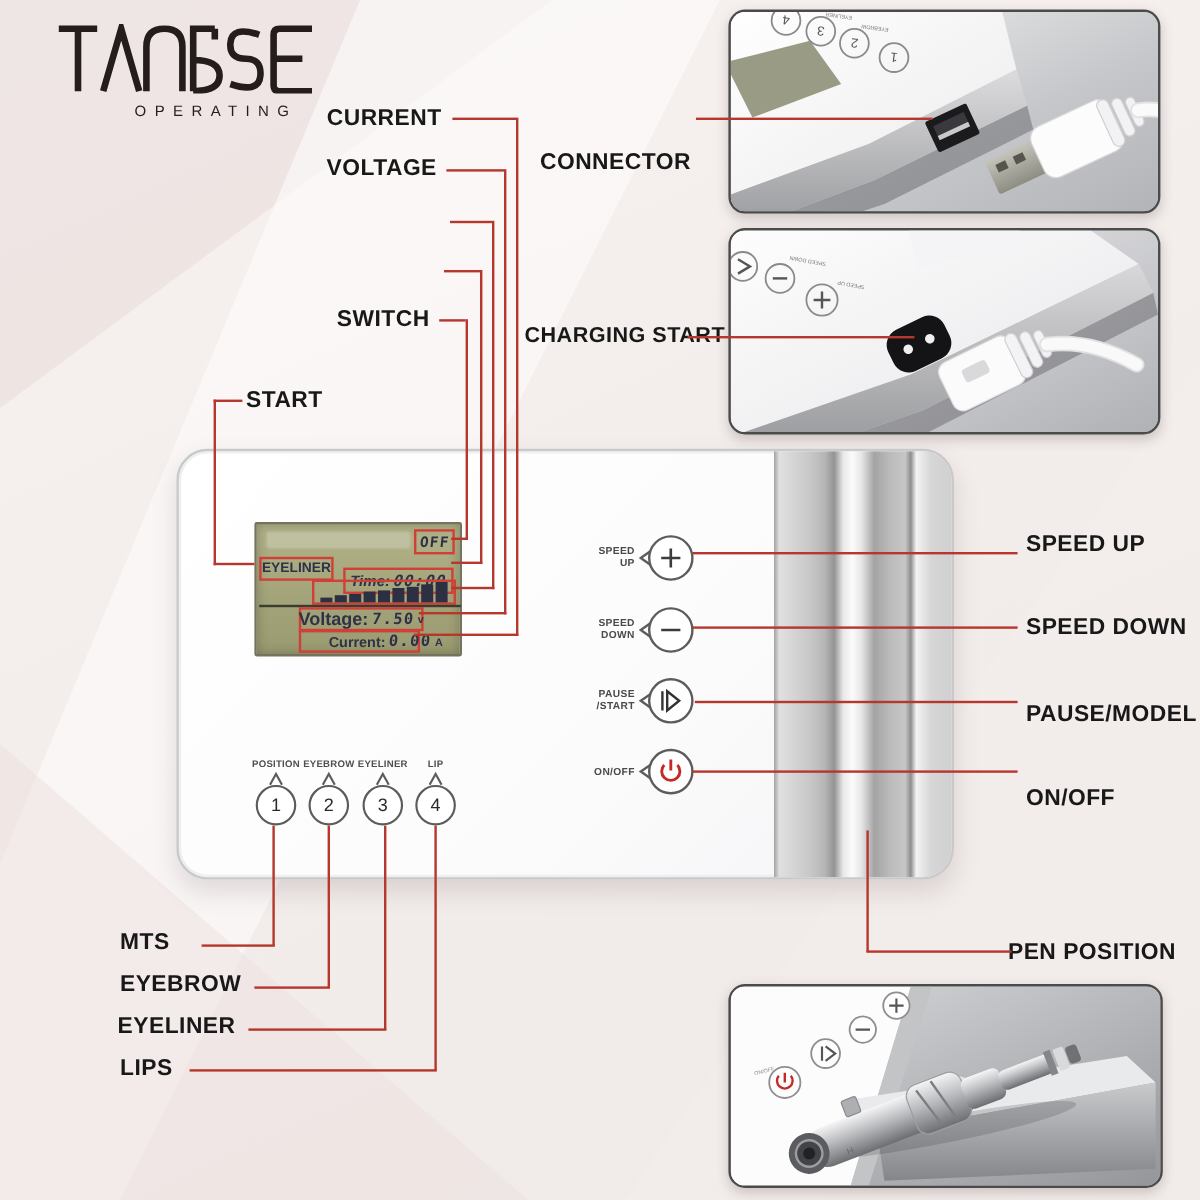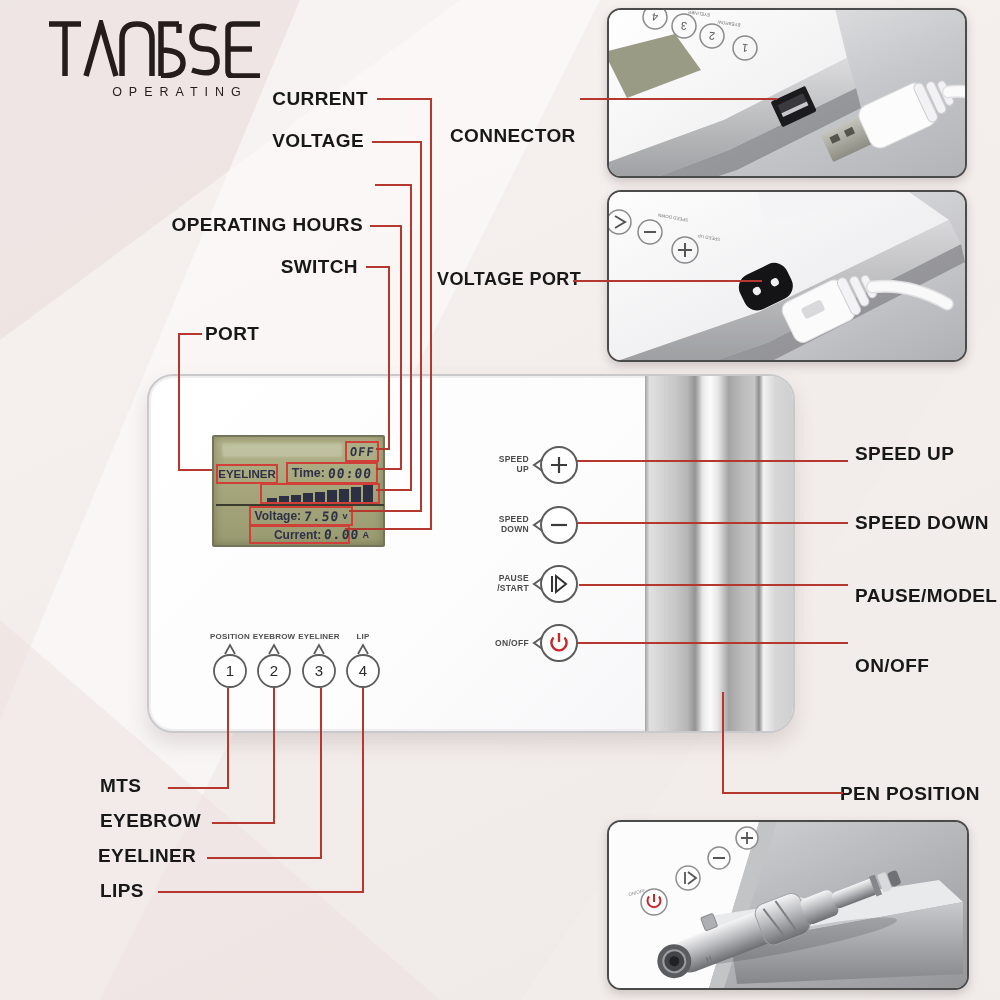--- a/index.html
+++ b/index.html
@@ -83,26 +83,25 @@
         <path d="M131,4 H113 V56 M131,4 V13 M113,30 Q135,30 135,43 Q135,56 113,56"></path>
         <path d="M168,9 Q145,1 144,16 Q143,29 157,29 Q170,29 169,43 Q168,58 144,50"></path>
         <path d="M212,4 H185 Q180,4 180,9 V51 Q180,56 185,56 H212 M180,29 H204"></path>
       </g>
     </svg>
     <div class="tagline">OPERATING</div>
   </div>
 
   <div class="label" style="right:632px;top:88px;">CURRENT</div>
   <div class="label" style="right:636px;top:130px;">VOLTAGE</div>
-  <div class="label" style="right:637px;top:214px;">OPERATING HOURS</div>
   <div class="label" style="right:642px;top:256px;">SWITCH</div>
-  <div class="label" style="left:205px;top:323px;">PORT</div>
+  <div class="label" style="left:205px;top:323px;">START</div>
 
   <div class="label" style="left:450px;top:81px;margin-top:44px;">CONNECTOR</div>
-  <div class="label small" style="left:437px;top:269px;">VOLTAGE PORT</div>
+  <div class="label small" style="left:437px;top:269px;">CHARGING START</div>
   <div class="label" style="left:855px;top:443px;">SPEED UP</div>
   <div class="label" style="left:855px;top:512px;">SPEED DOWN</div>
   <div class="label" style="left:855px;top:585px;">PAUSE/MODEL</div>
   <div class="label" style="left:855px;top:655px;">ON/OFF</div>
   <div class="label" style="left:840px;top:783px;">PEN POSITION</div>
 
   <div class="label" style="left:100px;top:775px;">MTS</div>
   <div class="label" style="left:100px;top:810px;">EYEBROW</div>
   <div class="label" style="left:98px;top:845px;">EYELINER</div>
   <div class="label" style="left:100px;top:880px;">LIPS</div>
@@ -281,40 +280,40 @@
     <div id="silver"></div>
 
     <div id="lcd">
       <div class="ghost"></div>
       <div class="rbox" style="left:131px;top:4px;width:34px;height:21px;">
         <span class="seg" style="font-size:12px;">OFF</span>
       </div>
       <div class="rbox" style="left:2px;top:27px;width:62px;height:20px;">
         <span class="lcdlbl" style="font-size:11.5px;">EYELINER</span>
       </div>
-      <div class="rbox" style="left:72px;top:25px;width:92px;height:22px;">
+      <div class="rbox" style="left:72px;top:36px;width:92px;height:22px;font-style:italic;">
         <span class="lcdlbl" style="font-size:12.5px;">Time:</span>
         <span class="seg" style="font-size:13px;">00:00</span>
       </div>
       <div class="rbox" style="left:46px;top:46px;width:120px;height:21px;">
         <div id="bars">
           <i style="height:4px"></i>
             <i style="height:6px"></i>
             <i style="height:7px"></i>
             <i style="height:9px"></i>
           <i style="height:10px"></i>
             <i style="height:12px"></i>
             <i style="height:13px"></i>
             <i style="height:15px"></i>
           <i style="height:17px"></i>
         </div>
       </div>
       <div style="position:absolute;left:2px;top:67px;width:168px;height:2px;background:#3a3c30;"></div>
       <div class="rbox" style="left:35px;top:69px;width:104px;height:20px;">
-        <span class="lcdlbl" style="font-size:12px;">Voltage:</span>
+        <span class="lcdlbl" style="font-size:15px;">Voltage:</span>
         <span class="seg" style="font-size:13px;">7.50</span>
         <span class="lcdlbl" style="font-size:9px;">v</span>
       </div>
       <div class="rbox" style="left:35px;top:88px;width:101px;height:19px;">
         <span class="lcdlbl" style="font-size:12px;padding-left:44px;">Current:</span>
         <span class="seg" style="font-size:13px;">0.00</span>
         <span class="lcdlbl" style="font-size:9px;">A</span>
       </div>
     </div>
 

